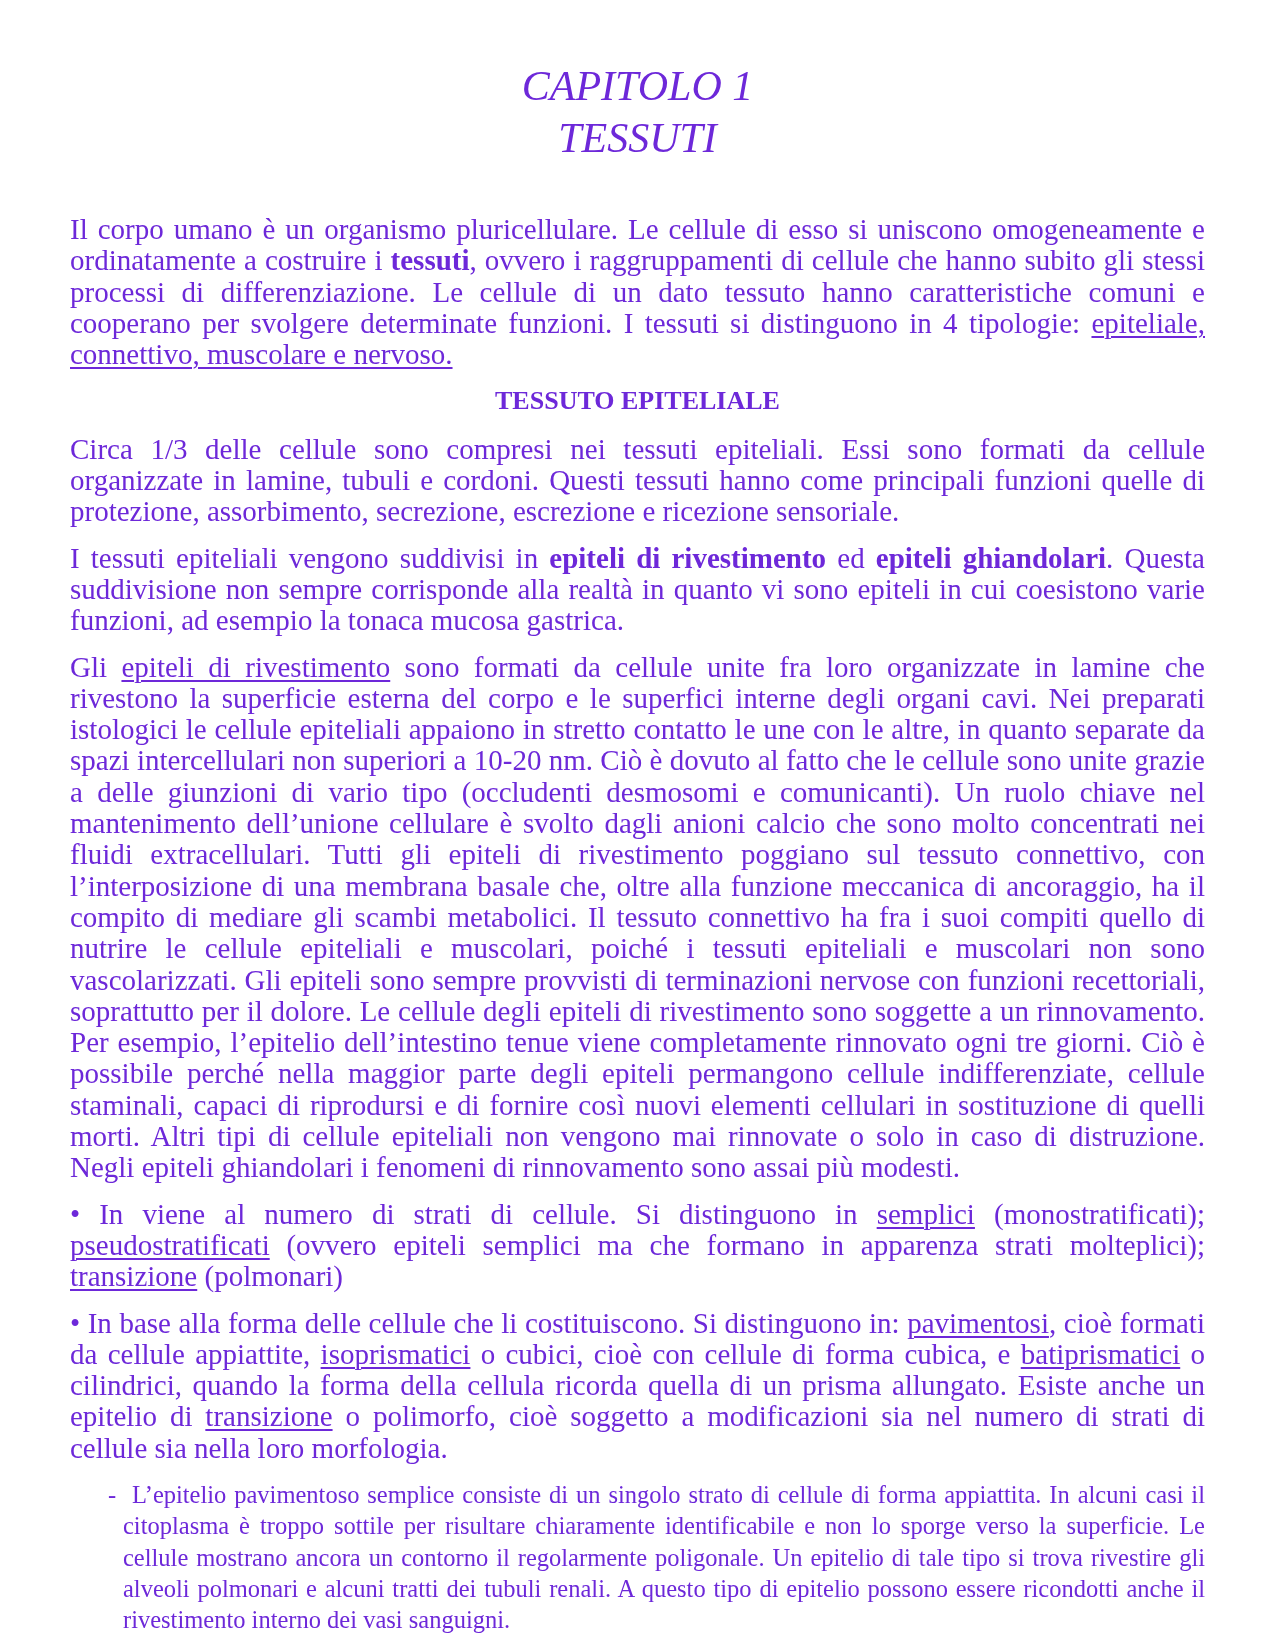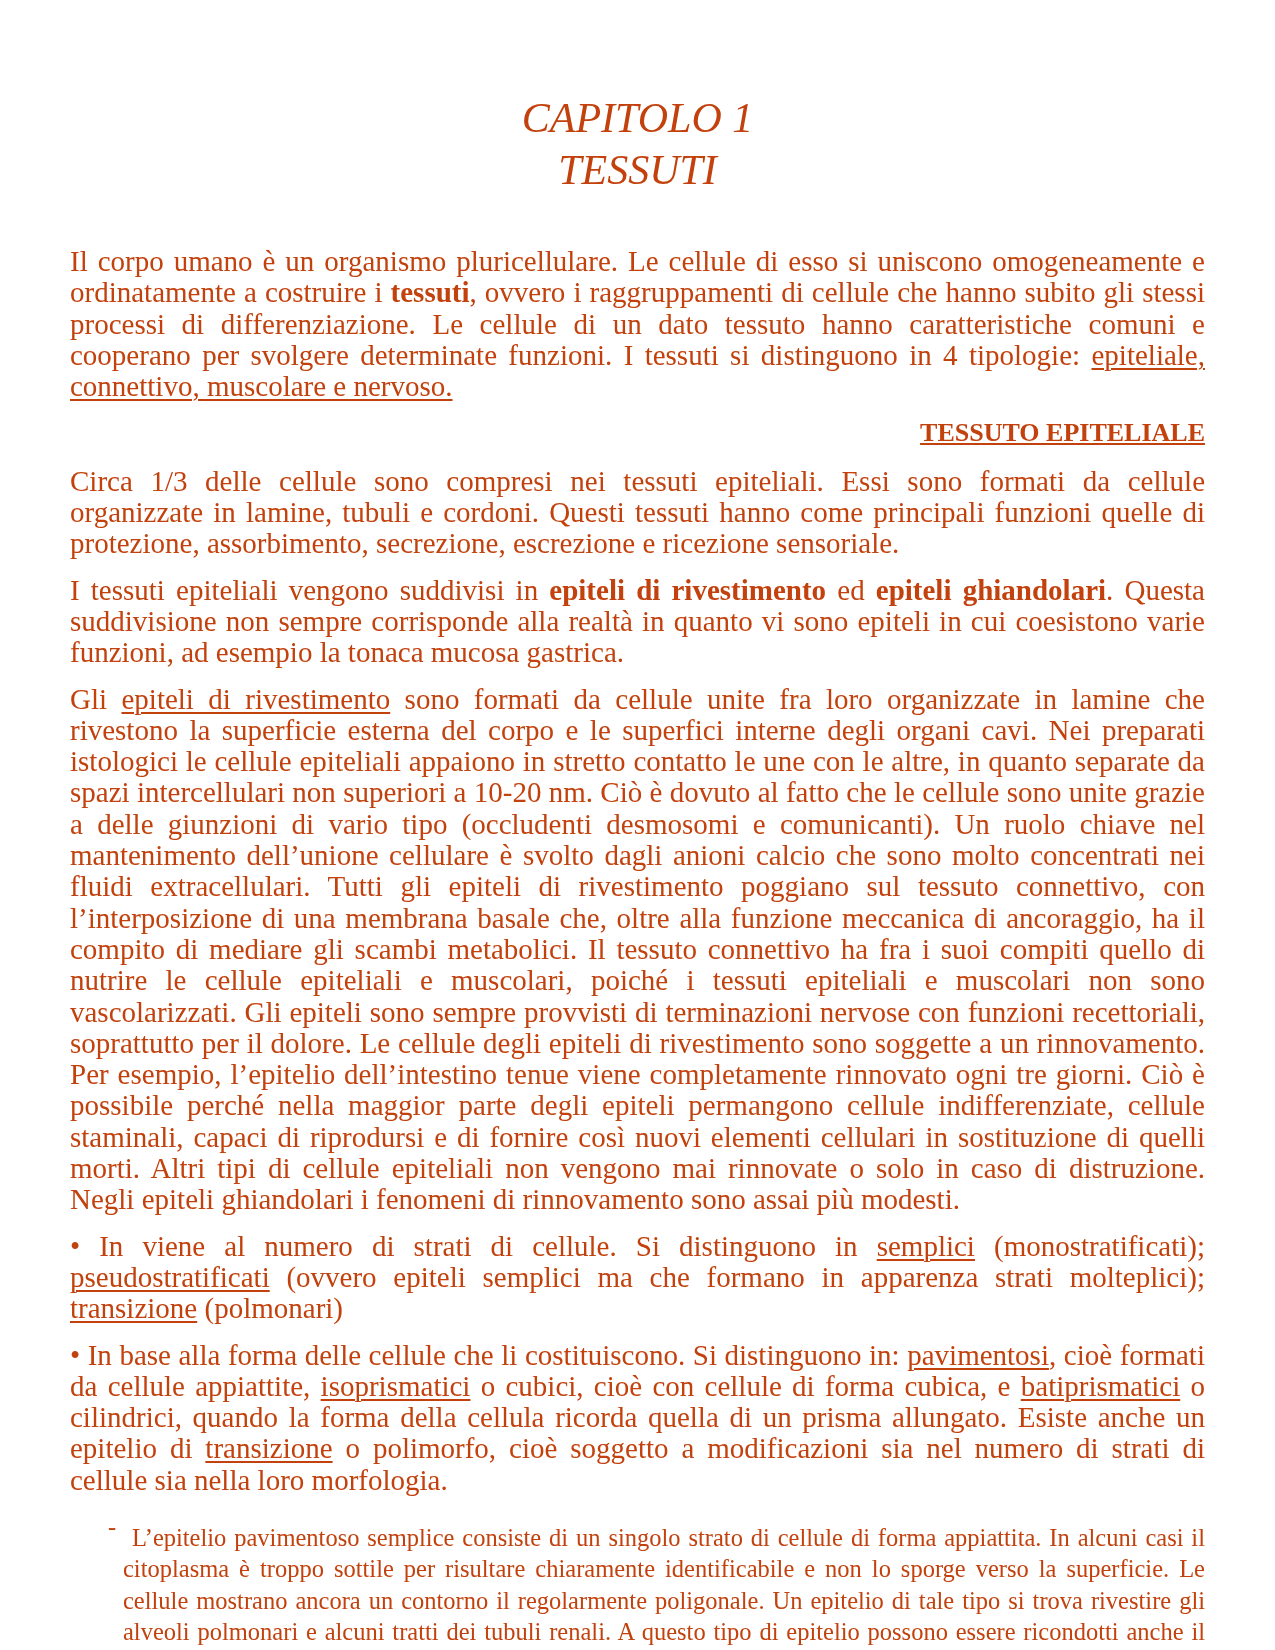--- a/index.html
+++ b/index.html
@@ -5,23 +5,23 @@
   html, body {
     margin: 0;
     padding: 0;
     background: #ffffff;
   }
   .page {
     position: relative;
     width: 1275px;
     height: 1650px;
     box-sizing: border-box;
-    padding: 92px 70px 0 70px;
+    padding: 60px 70px 0 70px;
     background: #ffffff;
-    color: #c2410c;
+    color: #6d28d9;
     font-family: "Liberation Serif", "DejaVu Serif", serif;
     overflow: hidden;
   }
   .doc-title {
     margin: 0 0 50px 0;
     text-align: center;
     font-style: italic;
     font-weight: normal;
     font-size: 42px;
     line-height: 52px;
@@ -31,22 +31,21 @@
     margin: 0 0 15px 0;
     font-size: 29px;
     line-height: 31.3px;
     text-align: justify;
   }
   .section-heading {
     margin: 0 0 17px 0;
     font-size: 26px;
     line-height: 31.3px;
     font-weight: bold;
-    text-align: right;
-    text-decoration: underline;
+    text-align: center;
   }
   .b { font-weight: bold; }
   .u {
     text-decoration: underline;
     text-decoration-thickness: 2px;
     text-underline-offset: 3px;
   }
   .dash-item {
     display: flex;
     margin: 6px 0 15px 38px;
@@ -54,21 +53,20 @@
     line-height: 31.3px;
   }
   .dash-marker {
     flex: 0 0 15px;
     text-align: left;
   }
   .dash-body {
     flex: 1;
     text-align: justify;
     text-indent: 9px;
-    margin-top: 11px;
   }
   .page-footer {
     margin-top: 20px;
     text-align: center;
     font-size: 24.5px;
     line-height: 31.3px;
   }
 </style>
 </head>
 <body>

